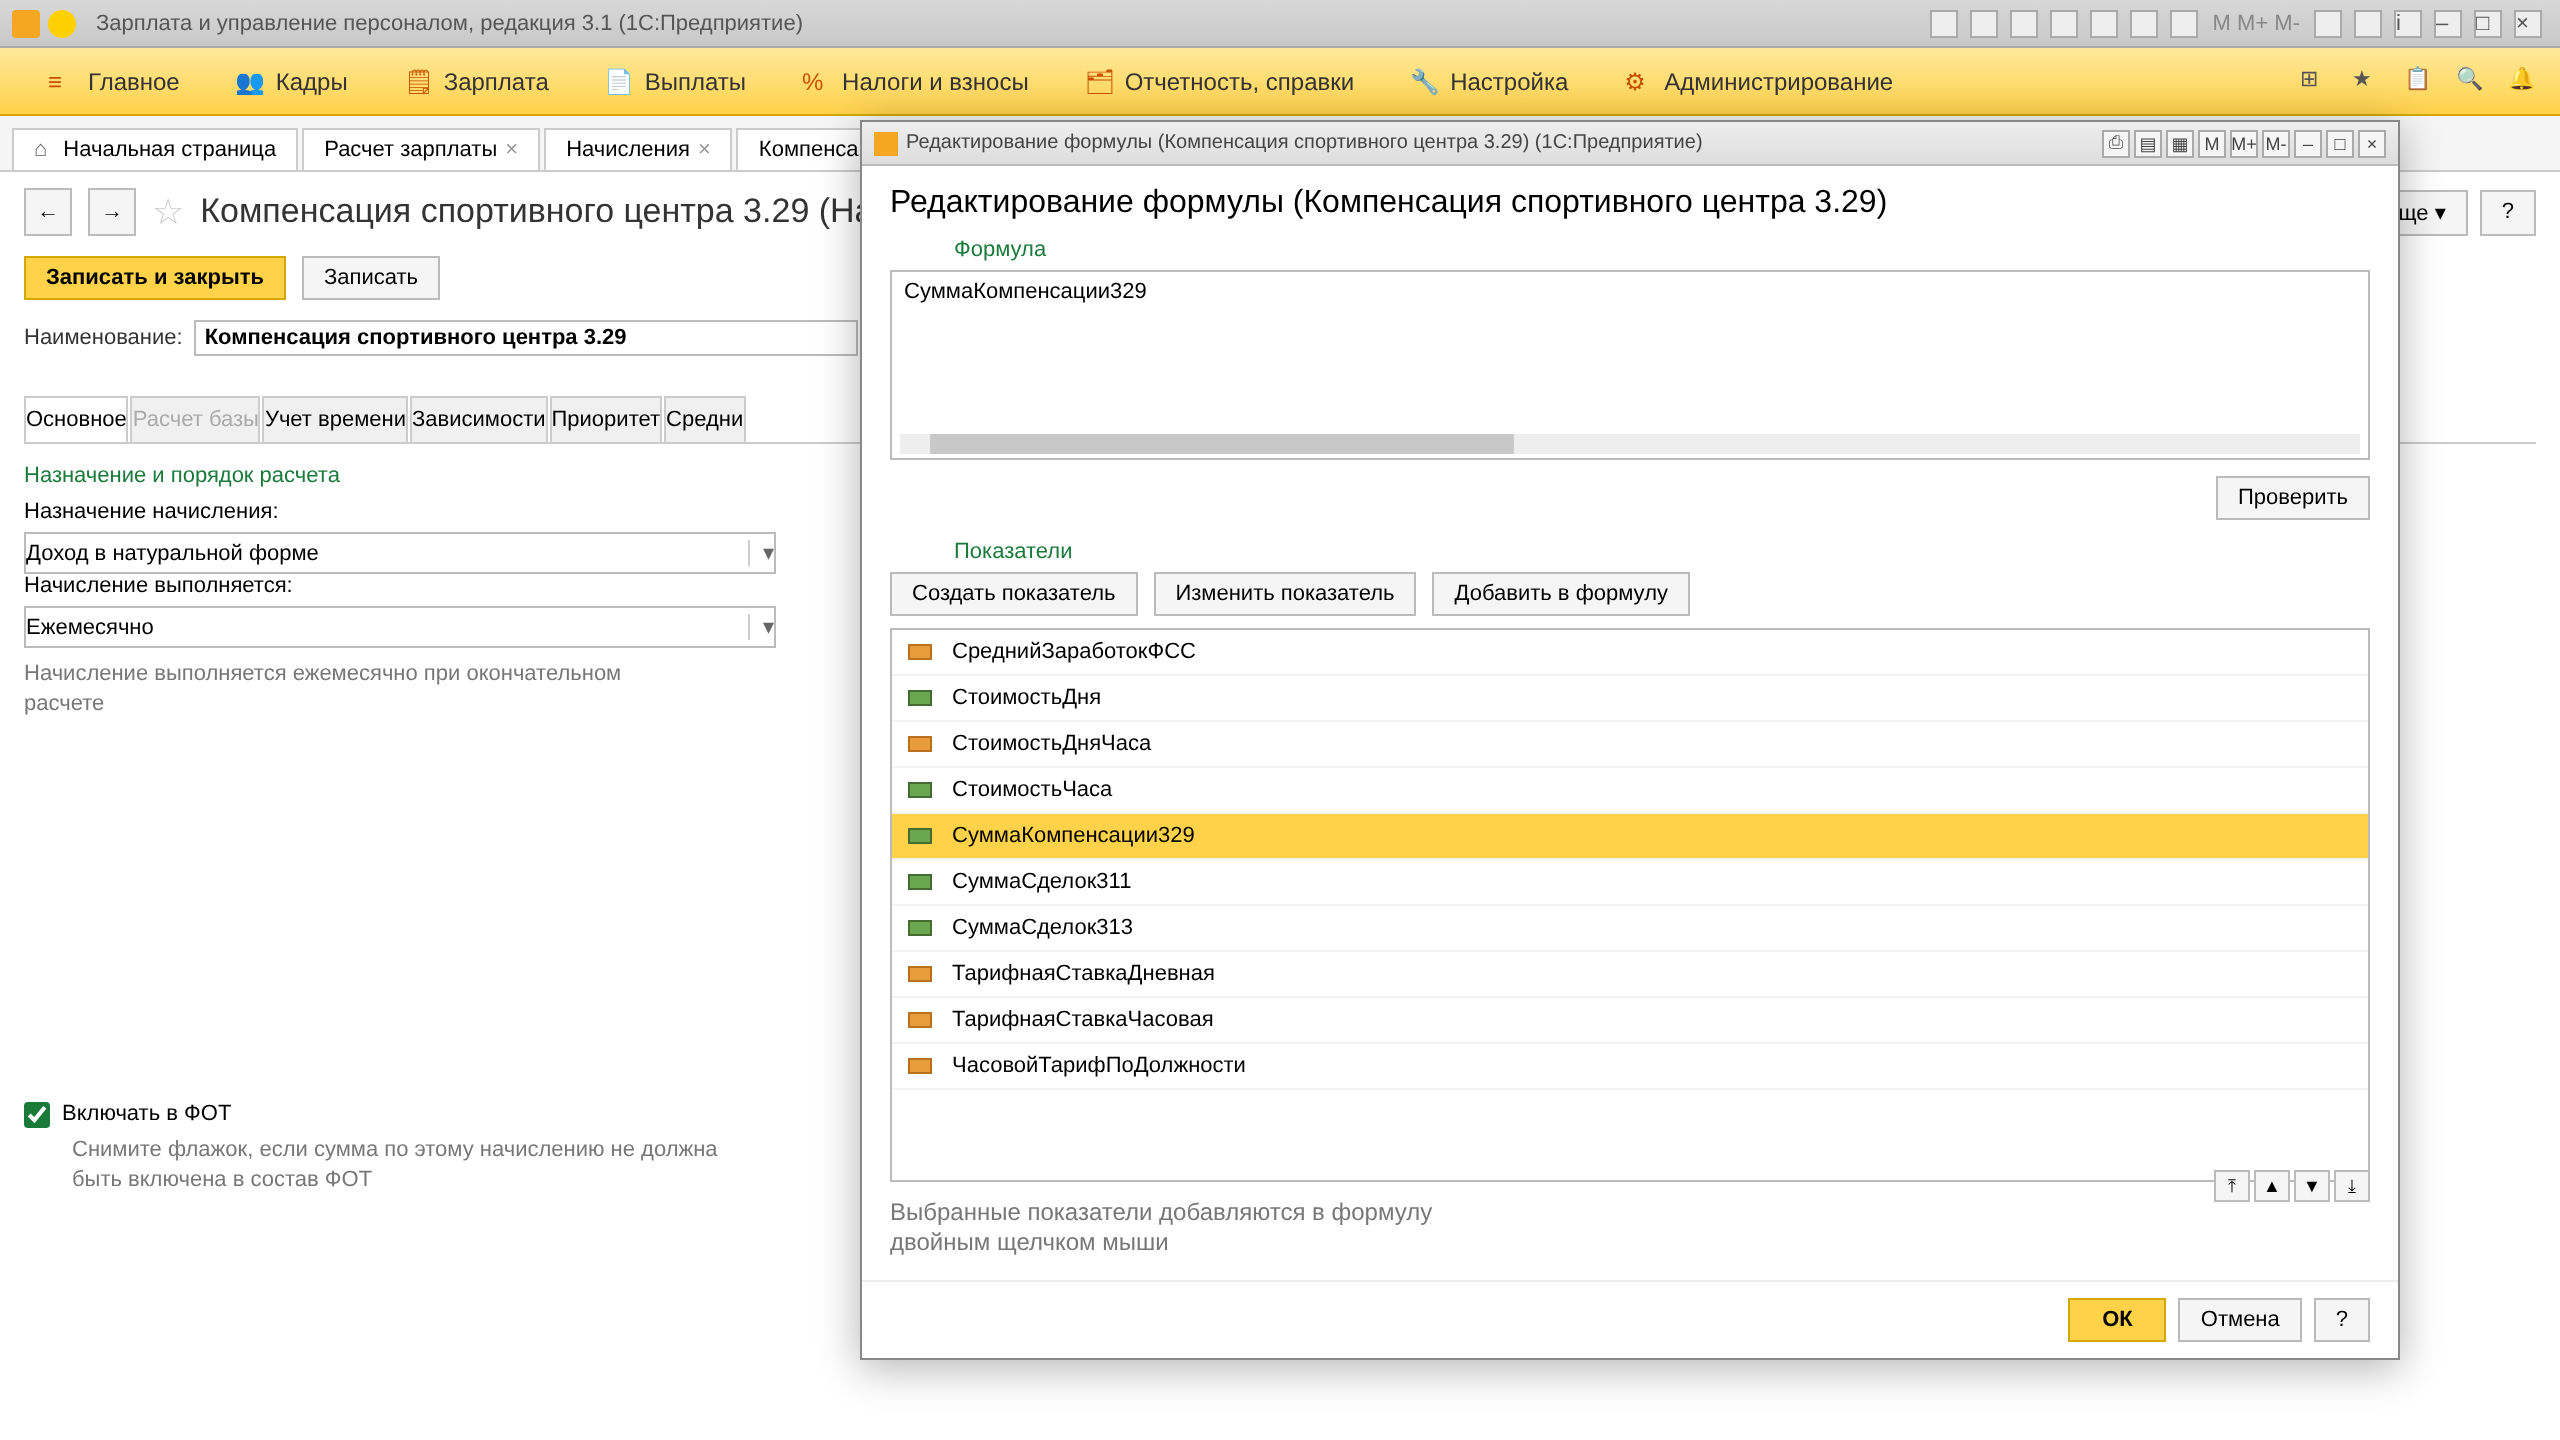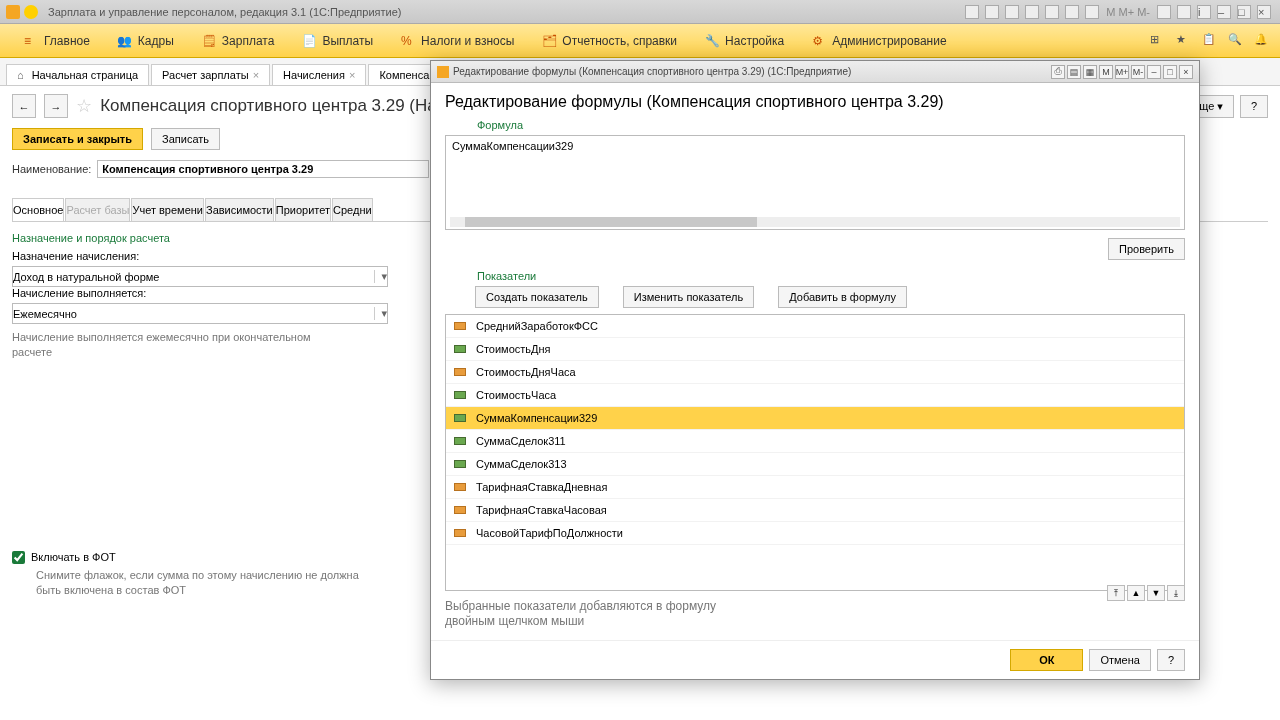--- a/index.html
+++ b/index.html
@@ -55,21 +55,21 @@
 .modal-titlebar .spacer { flex: 1; }
 .modal-titlebar .win-icon { width: 14px; height: 14px; margin-left: 2px; border: 1px solid #aaa; background: #f5f5f5; display: flex; align-items: center; justify-content: center; font-size: 9px; }
 .modal-body { padding: 10px 14px; flex: 1; display: flex; flex-direction: column; overflow: hidden; }
 .modal-h1 { font-size: 16px; margin-bottom: 8px; }
 .green-label { color: #1a7a3a; font-size: 11px; margin-bottom: 4px; margin-left: 32px; }
 .formula-box { border: 1px solid #bbb; height: 95px; padding: 4px 6px; font-size: 11px; position: relative; }
 .formula-scroll { position: absolute; bottom: 2px; left: 4px; right: 4px; height: 10px; background: #eee; }
 .formula-scroll .thumb { height: 10px; background: #c8c8c8; width: 40%; margin-left: 2%; }
 .check-row { display: flex; justify-content: flex-end; margin: 8px 0 10px; }
 
-.ind-toolbar { display: flex; gap: 24px; margin-bottom: 6px; margin-left: 30px; }
+.ind-toolbar { display: flex; gap: 8px; margin-bottom: 6px; }
 .ind-list { border: 1px solid #bbb; flex: 1; overflow-y: auto; }
 .ind-item { display: flex; align-items: center; padding: 5px 8px; font-size: 11px; gap: 10px; border-bottom: 1px solid #f2f2f2; }
 .ind-item.selected { background: #ffd24a; }
 .ind-icon { width: 12px; height: 8px; background: #6aa84f; border: 1px solid #466b30; }
 .ind-icon.orange { background: #e89c3c; border-color: #b8721f; }
 
 .ind-hint { color: #777; font-size: 12px; margin-top: 8px; max-width: 320px; line-height: 1.3; }
 .sort-btns { position: absolute; right: 14px; bottom: 78px; display: flex; gap: 2px; }
 .sort-btns .sb { width: 18px; height: 16px; border: 1px solid #bbb; background: #f5f5f5; font-size: 9px; display: flex; align-items: center; justify-content: center; }
 
@@ -281,17 +281,17 @@
       </div>
     <div class="ind-hint">Выбранные показатели добавляются в формулу двойным щелчком мыши</div>
     <div class="sort-btns">
       <div class="sb">⤒</div>
       <div class="sb">▲</div>
       <div class="sb">▼</div>
       <div class="sb">⤓</div>
     </div>
   </div>
   <div class="modal-footer">
-    <button class="btn yellow" style="padding:4px 28px">ОК</button>
+    <button class="btn yellow" style="padding:4px 16px">ОК</button>
     <button class="btn">Отмена</button>
     <button class="btn">?</button>
   </div>
 </div>
 
 </body></html>

